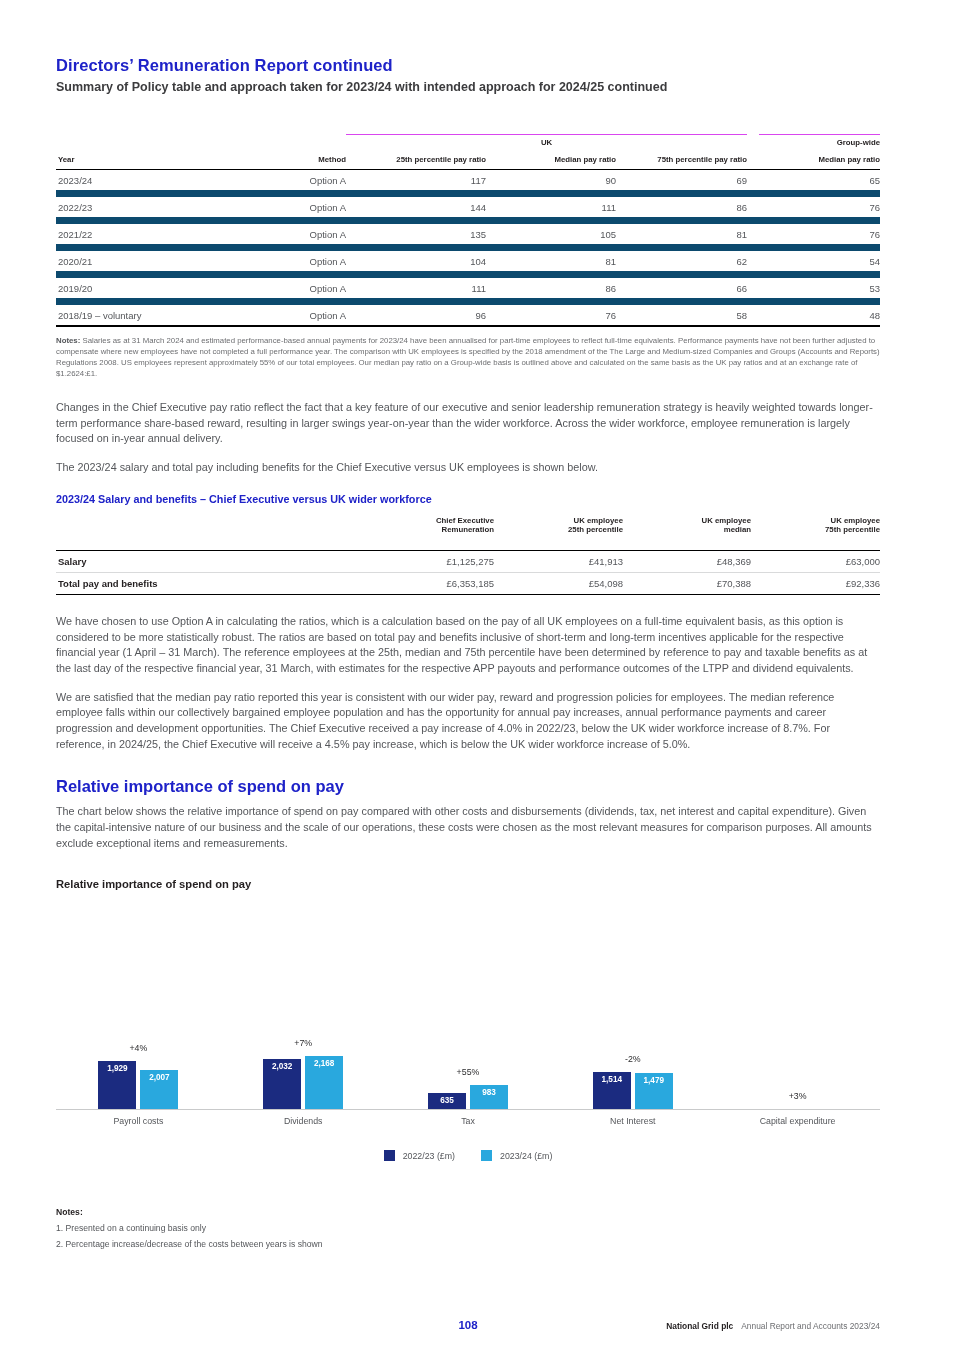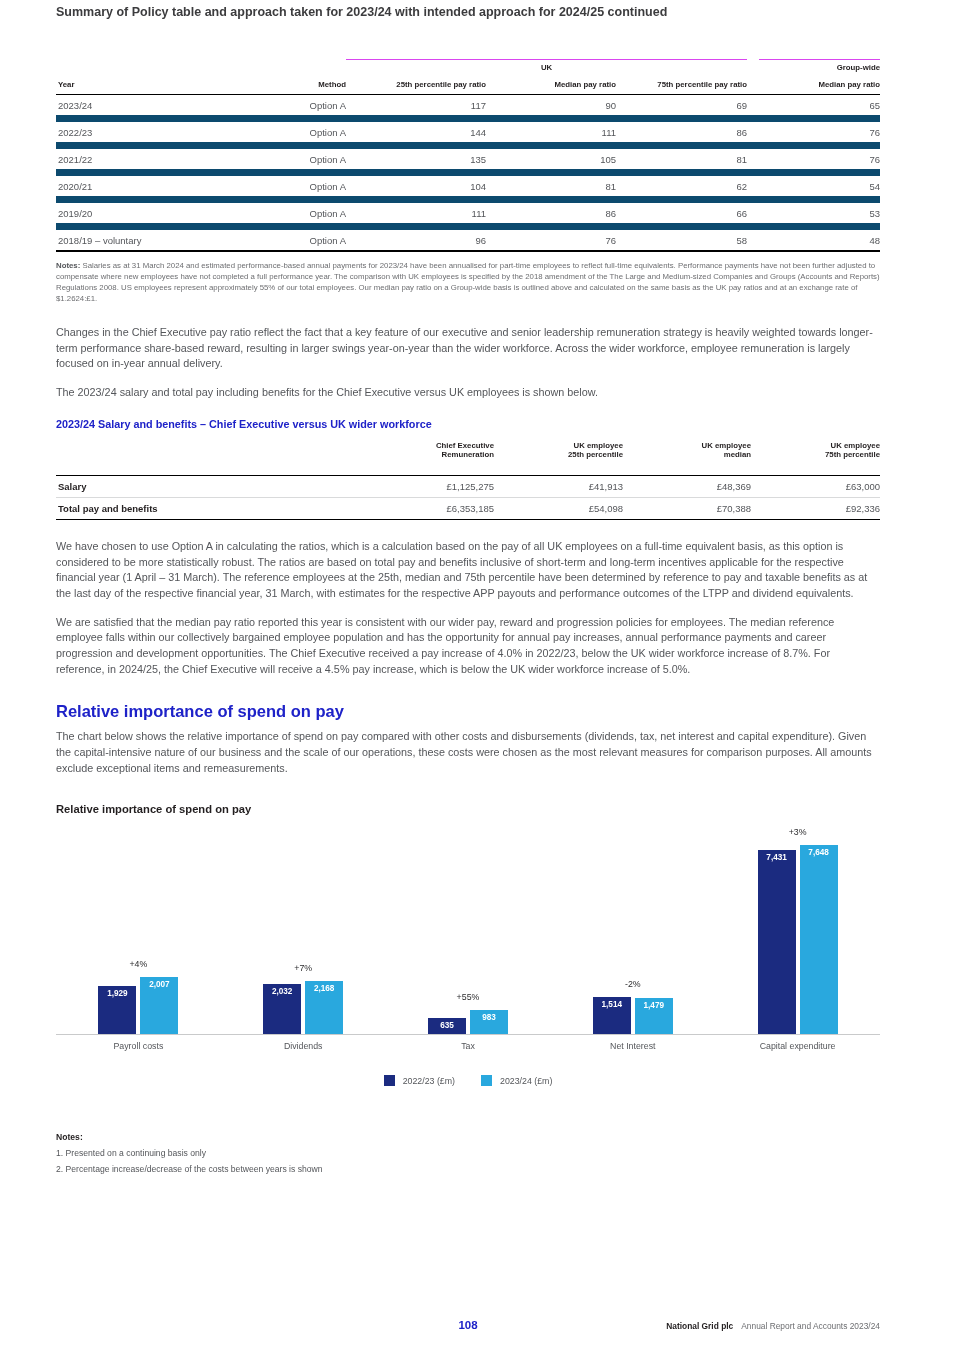--- a/index.html
+++ b/index.html
@@ -79,20 +79,21 @@
   .footer-right { position:absolute; right:0; top:2px; display:flex; gap:8px; align-items:flex-start; }
   .footer-company { font-size:8.4px; font-weight:bold; color:#231f20; }
   .footer-report { font-size:8.4px; color:#6d6e71; }
 </style>
 </head>
 <body>
 
 <div class="page">
   <div class="content">
 
+    <h1 class="doc-title"><span class="b">Directors’ Remuneration Report</span><span> continued</span></h1>
     <h2 class="doc-subtitle"><span class="b">Summary of Policy table and approach taken for 2023/24 with intended approach for 2024/25</span><span> continued</span></h2>
 
     <table class="ratio-table">
       <colgroup>
         <col style="width:190px">
           <col style="width:100px">
           <col style="width:140px">
           <col style="width:130px">
           <col style="width:131px">
           <col style="width:133px">
@@ -231,21 +232,21 @@
     <h3 class="chart-title">Relative importance of spend on pay</h3>
 
     <div class="chart">
       <div class="chart-plot">
           <div class="bar-group">
             <div class="change-label">+4%</div>
             <div class="bars">
               <div class="bar" style="height: 47.7px; background: rgb(27, 43, 128);">
                 <span class="bar-value">1,929</span>
               </div>
-              <div class="bar" style="height: 57px; background: rgb(41, 168, 222);">
+              <div class="bar" style="height: 39px; background: rgb(41, 168, 222);">
                 <span class="bar-value">2,007</span>
               </div>
             </div>
           </div>
           <div class="bar-group">
             <div class="change-label">+7%</div>
             <div class="bars">
               <div class="bar" style="height: 50.3px; background: rgb(27, 43, 128);">
                 <span class="bar-value">2,032</span>
               </div>
@@ -271,28 +272,20 @@
               <div class="bar" style="height: 37.5px; background: rgb(27, 43, 128);">
                 <span class="bar-value">1,514</span>
               </div>
               <div class="bar" style="height: 36.6px; background: rgb(41, 168, 222);">
                 <span class="bar-value">1,479</span>
               </div>
             </div>
           </div>
           <div class="bar-group">
             <div class="change-label">+3%</div>
-            <div class="bars">
-              <div class="bar" style="height: 183.9px; background: rgb(27, 43, 128);">
-                <span class="bar-value">7,431</span>
-              </div>
-              <div class="bar" style="height: 189.3px; background: rgb(41, 168, 222);">
-                <span class="bar-value">7,648</span>
-              </div>
-            </div>
           </div>
         </div>
       <div class="cat-row">
           <div class="cat-label">Payroll costs</div>
           <div class="cat-label">Dividends</div>
           <div class="cat-label">Tax</div>
           <div class="cat-label">Net Interest</div>
           <div class="cat-label">Capital expenditure</div>
         </div>
       <div class="legend">

